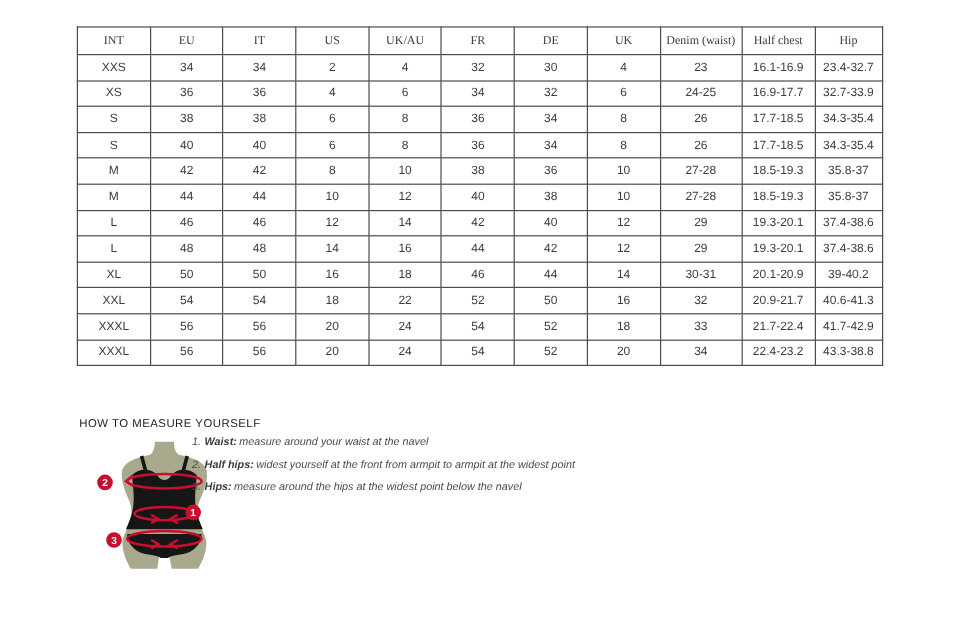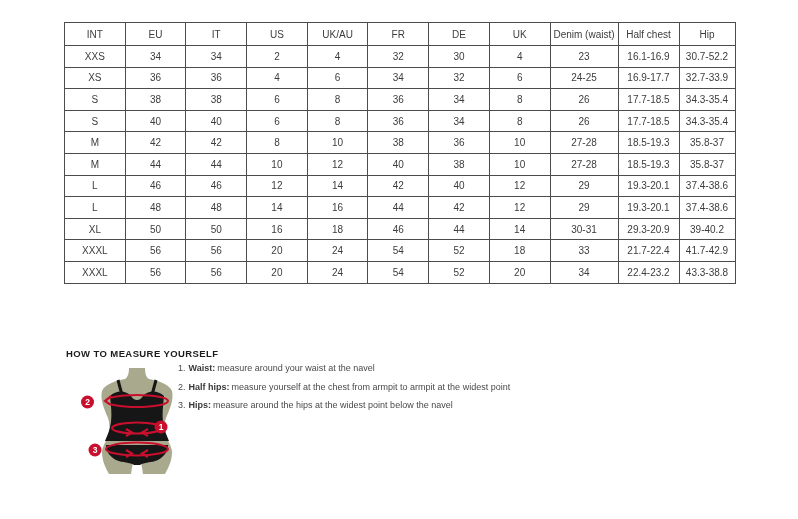--- a/index.html
+++ b/index.html
@@ -37,44 +37,45 @@
     height: 20.6px;
     padding: 0;
     text-align: center;
     vertical-align: middle;
     font-size: 10px;
     color: #3c3c3c;
     font-weight: normal;
     white-space: nowrap;
     overflow: hidden;
   }
-  table.size-chart th { height: 22px; }
+  table.size-chart th { height: 22px; font-family: Liberation Serif, serif; }
 
   
   .measure-title {
     position: absolute;
     left: 66px;
     top: 348px;
     font-size: 9.5px;
-    font-weight: bold;
+    font-weight: normal;
     color: #1c1c1c;
     letter-spacing: 0.4px;
   }
   .figure-box {
     position: absolute;
     left: 80px;
     top: 368px;
     width: 115px;
     height: 112px;
   }
   .steps {
     position: absolute;
-    left: 178px;
+    left: 160px;
     top: 364px;
     width: 420px;
+    font-style: italic;
   }
   .step {
     font-size: 9px;
     color: #4a4a4a;
     margin-bottom: 9.5px;
     line-height: 9px;
   }
   .step .num   { margin-right: 3px; }
   .step .lbl   { font-weight: bold; color: #3a3a3a; }
   .step .txt   { margin-left: 2px; }
@@ -133,21 +134,21 @@
             <td>XXS</td>
             <td>34</td>
             <td>34</td>
             <td>2</td>
             <td>4</td>
             <td>32</td>
             <td>30</td>
             <td>4</td>
             <td>23</td>
             <td>16.1-16.9</td>
-            <td>30.7-52.2</td>
+            <td>23.4-32.7</td>
           </tr>
           <tr>
             <td>XS</td>
             <td>36</td>
             <td>36</td>
             <td>4</td>
             <td>6</td>
             <td>34</td>
             <td>32</td>
             <td>6</td>
@@ -236,22 +237,35 @@
           <tr>
             <td>XL</td>
             <td>50</td>
             <td>50</td>
             <td>16</td>
             <td>18</td>
             <td>46</td>
             <td>44</td>
             <td>14</td>
             <td>30-31</td>
-            <td>29.3-20.9</td>
+            <td>20.1-20.9</td>
             <td>39-40.2</td>
+          </tr>
+          <tr>
+            <td>XXL</td>
+            <td>54</td>
+            <td>54</td>
+            <td>18</td>
+            <td>22</td>
+            <td>52</td>
+            <td>50</td>
+            <td>16</td>
+            <td>32</td>
+            <td>20.9-21.7</td>
+            <td>40.6-41.3</td>
           </tr>
           <tr>
             <td>XXXL</td>
             <td>56</td>
             <td>56</td>
             <td>20</td>
             <td>24</td>
             <td>54</td>
             <td>52</td>
             <td>18</td>
@@ -352,20 +366,20 @@
         <text class="badge-num" x="15" y="85">3</text>
       </g>
     </svg>
   </div>
 
   <div class="steps">
     <div class="step">
       <span class="num">1.</span><span class="lbl">Waist:</span><span class="txt">measure around your waist at the navel</span>
     </div>
     <div class="step">
-      <span class="num">2.</span><span class="lbl">Half hips:</span><span class="txt">measure yourself at the chest from armpit to armpit at the widest point</span>
+      <span class="num">2.</span><span class="lbl">Half hips:</span><span class="txt">widest yourself at the front from armpit to armpit at the widest point</span>
     </div>
     <div class="step">
       <span class="num">3.</span><span class="lbl">Hips:</span><span class="txt">measure around the hips at the widest point below the navel</span>
     </div>
   </div>
 
 </div>
 
 </body></html>

